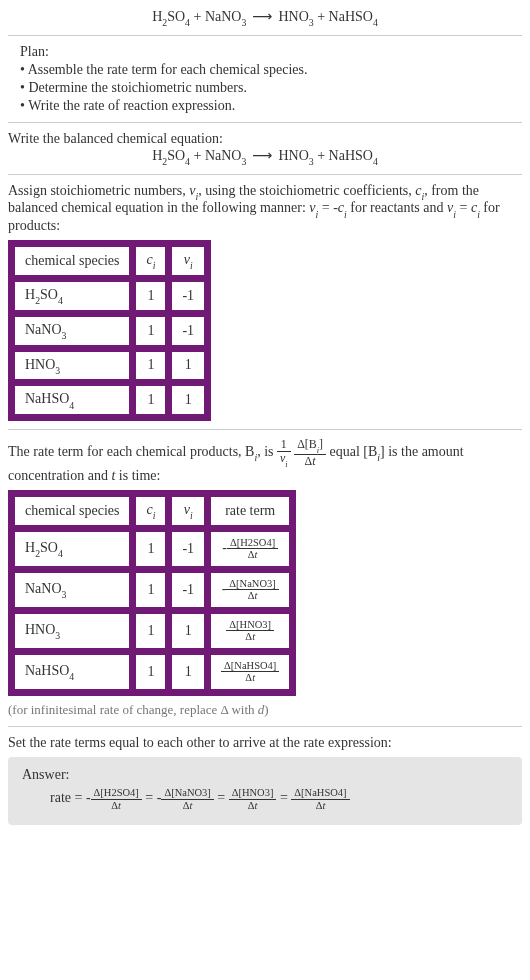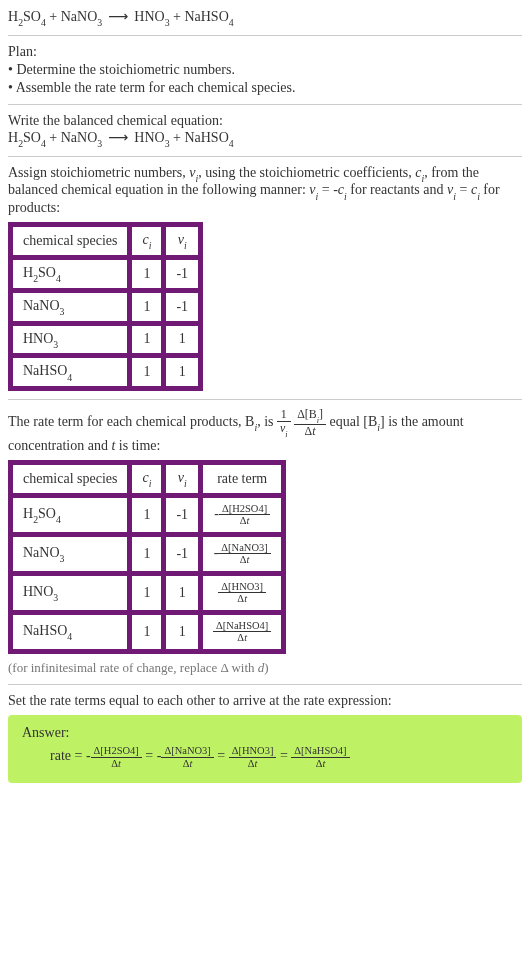--- a/index.html
+++ b/index.html
@@ -23,33 +23,34 @@
   font-size: 0.7em;
   vertical-align: sub;
   position: relative;
   top: 0.15em;
 }
 .ital {
   font-style: italic;
 }
 .fml {
   font-family: Georgia, serif;
+  text-align: center;
 }
 .arrow {
   padding: 0 6px;
 }
 .plan-list div {
-  margin: 2px 0;
+  margin: 2px 12px;
 }
 table {
   border-collapse: collapse;
   margin: 6px 0;
 }
 table.stable td, table.stable th {
-  border: 5px solid #701a75;
+  border: 7px solid #701a75;
   padding: 5px 10px;
   font-weight: normal;
   text-align: center;
 }
 table.stable td:first-child, table.stable th:first-child {
   text-align: left;
 }
 .frac {
   display: inline-block;
   vertical-align: middle;
@@ -69,21 +70,21 @@
 }
 .frac-sm {
   font-size: 0.75em;
 }
 .small-note {
   font-size: 13px;
   color: #777;
   margin-top: 2px;
 }
 .answer-box {
-  background: #bef264;
+  background: #e5e5e5;
   border-radius: 4px;
   padding: 10px 14px;
   margin-top: 6px;
 }
 .answer-box .indent {
   padding-left: 28px;
   margin: 4px 0;
 }
 .answer-box .small {
   font-size: 10px;
@@ -97,22 +98,23 @@
 <div class="section">
   <div class="fml">
     <span><span>H</span><span class="sub">2</span><span>SO</span><span class="sub">4</span></span><span> + </span><span><span>NaNO</span><span class="sub">3</span></span><span class="arrow">⟶</span><span><span>HNO</span><span class="sub">3</span></span><span> + </span><span><span>NaHSO</span><span class="sub">4</span></span>
   </div>
 </div>
 
 <hr>
 
 <div class="section plan-list">
   <div>Plan:</div>
+  <div>• Assemble the rate term for each chemical species.</div>
   <div>• Determine the stoichiometric numbers.</div>
-  <div>• Assemble the rate term for each chemical species.</div>
+  <div>• Write the rate of reaction expression.</div>
 </div>
 
 <hr>
 
 <div class="section">
   <div>Write the balanced chemical equation:</div>
   <div class="fml">
     <span><span>H</span><span class="sub">2</span><span>SO</span><span class="sub">4</span></span><span> + </span><span><span>NaNO</span><span class="sub">3</span></span><span class="arrow">⟶</span><span><span>HNO</span><span class="sub">3</span></span><span> + </span><span><span>NaHSO</span><span class="sub">4</span></span>
   </div>
 </div>

